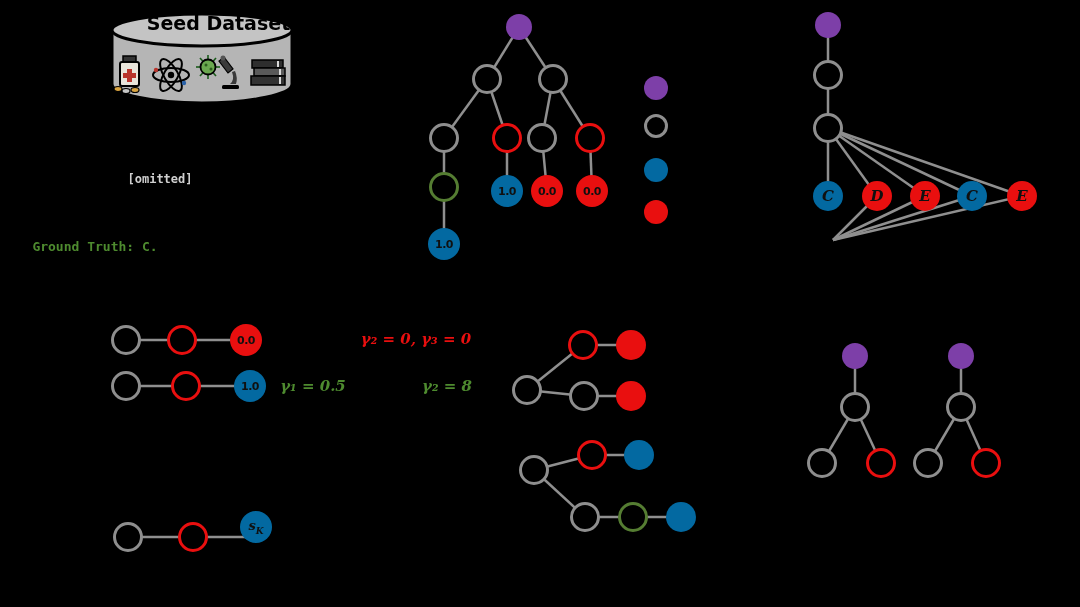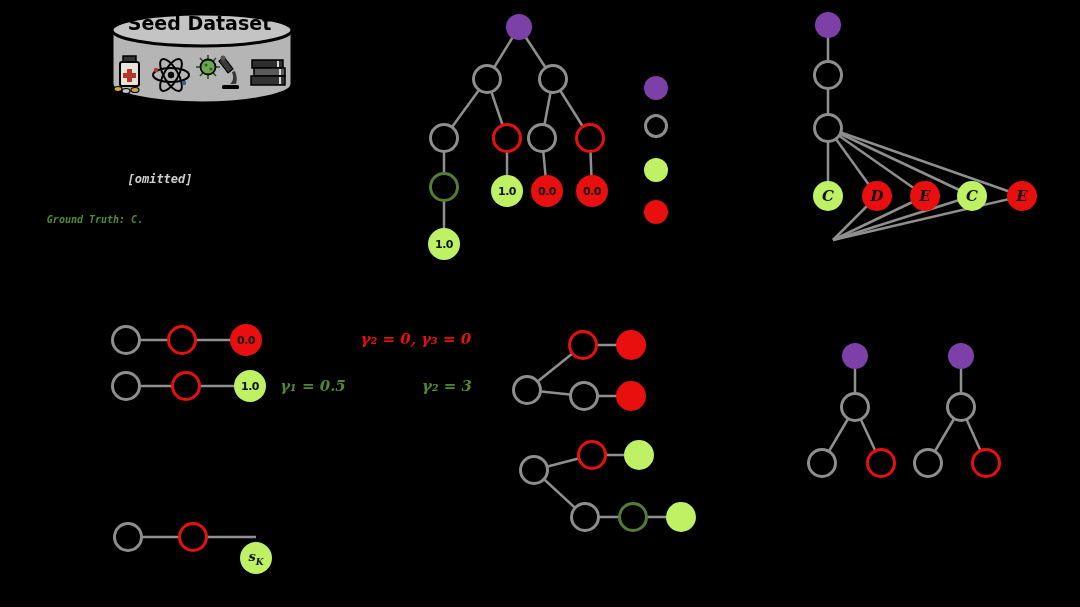--- a/index.html
+++ b/index.html
@@ -7,34 +7,34 @@
           font-family:"DejaVu Sans",sans-serif;}
   #edges{position:absolute;left:0;top:0;z-index:1;}
   .node{position:absolute;border-radius:50%;transform:translate(-50%,-50%);
         box-sizing:border-box;display:flex;align-items:center;justify-content:center;z-index:2;}
   .hollow{background:#000;}
   .b-gray{border:3.5px solid #8e8e8e;}
   .b-red{border:3.5px solid #e90f0f;}
   .b-green{border:3.5px solid #557d32;}
   .f-purple{background:#7d3fa8;}
   .f-red{background:#e90f0f;}
-  .f-green{background:#bef264;}
+  .f-green{background:#0369a1;}
   .s24{width:24px;height:24px;}
   .s26{width:26px;height:26px;}
   .s30{width:30px;height:30px;}
   .s32{width:32px;height:32px;}
   .val{font:bold 11px "DejaVu Sans",sans-serif;color:#101010;letter-spacing:-0.5px;}
   .letter{font:italic bold 15px "DejaVu Serif",serif;color:#101010;}
-  .flabel{position:absolute;transform:translate(-50%,-50%);white-space:nowrap;z-index:3;font-style:italic;}
+  .flabel{position:absolute;transform:translate(-50%,-50%);white-space:nowrap;z-index:3;}
   .math{font:italic bold 15px "DejaVu Serif",serif;text-align:center;}
   .green-text{color:#4e8b2f;}
   .red-text{color:#e90f0f;}
   .mono{font-family:"DejaVu Sans Mono",monospace;font-weight:bold;}
   #cylinder-wrap{position:absolute;left:100px;top:6px;width:205px;height:102px;z-index:2;}
-  #seed-title{position:absolute;left:97px;top:12px;width:205px;text-align:center;
+  #seed-title{position:absolute;left:116px;top:12px;width:205px;text-align:center;
               font:bold 19px "DejaVu Sans",sans-serif;color:#000;z-index:3;}
   .icon{position:absolute;z-index:4;}
 </style>
 </head>
 <body>
 
 <div id="canvas">
 
   <svg id="edges" width="1080" height="607">
     <g stroke="#8f8f8f" stroke-width="2.5" fill="none">
@@ -142,21 +142,21 @@
       <rect x="5" y="6" width="31" height="8" fill="#2e2e2e" stroke="#000" stroke-width="1.5"></rect>
       <rect x="7" y="14" width="31" height="8" fill="#5a5a5a" stroke="#000" stroke-width="1.5"></rect>
       <rect x="4" y="22" width="34" height="9" fill="#333333" stroke="#000" stroke-width="1.5"></rect>
       <line x1="31" y1="7" x2="31" y2="13" stroke="#d8d8d8" stroke-width="2"></line>
       <line x1="33" y1="15" x2="33" y2="21" stroke="#d8d8d8" stroke-width="2"></line>
       <line x1="33" y1="23" x2="33" y2="30" stroke="#d8d8d8" stroke-width="2"></line>
     </svg>
   </div>
 
   <div class="flabel mono" style="left:160px;top:179px;font-size:12px;color:#cfcfcf">[omitted]</div>
-  <div class="flabel mono green-text" style="left:95px;top:219px;font-size:10px">Ground Truth: C.</div>
+  <div class="flabel mono green-text" style="left:95px;top:246px;font-size:13px">Ground Truth: C.</div>
 
   <div>
     <div class="node s26 f-purple" style="left:519px;top:27px"></div>
     <div class="node s30 hollow b-gray" style="left:487px;top:79px"></div>
     <div class="node s30 hollow b-gray" style="left:553px;top:79px"></div>
     <div class="node s30 hollow b-gray" style="left:444px;top:138px"></div>
     <div class="node s30 hollow b-red" style="left:507px;top:138px"></div>
     <div class="node s30 hollow b-gray" style="left:542px;top:138px"></div>
     <div class="node s30 hollow b-red" style="left:590px;top:138px"></div>
     <div class="node s30 hollow b-green" style="left:444px;top:187px"></div>
@@ -209,27 +209,27 @@
       <span class="val">0.0</span>
       </div>
     <div class="node s30 hollow b-gray" style="left:126px;top:386px"></div>
     <div class="node s30 hollow b-red" style="left:186px;top:386px"></div>
     <div class="node s32 f-green" style="left:250px;top:386px">
       <span class="val">1.0</span>
       </div>
 
     <div class="flabel math green-text" style="left:313px;top:386px">γ₁ = 0.5</div>
     <div class="flabel math red-text" style="left:416px;top:339px">γ₂ = 0, γ₃ = 0</div>
-    <div class="flabel math green-text" style="left:447px;top:386px">γ₂ = 3</div>
+    <div class="flabel math green-text" style="left:447px;top:386px">γ₂ = 8</div>
   </div>
 
   <div>
     <div class="node s30 hollow b-gray" style="left:128px;top:537px"></div>
     <div class="node s30 hollow b-red" style="left:193px;top:537px"></div>
-    <div class="node s32 f-green" style="left:256px;top:558px">
+    <div class="node s32 f-green" style="left:256px;top:527px">
       <span class="letter" style="font-size:13px">
         <span>s</span><sub style="font-size:9px">K</sub>
       </span>
     </div>
   </div>
 
   <div>
     <div class="node s30 hollow b-red" style="left:583px;top:345px"></div>
     <div class="node s30 f-red" style="left:631px;top:345px"></div>
     <div class="node s30 hollow b-gray" style="left:527px;top:390px"></div>

